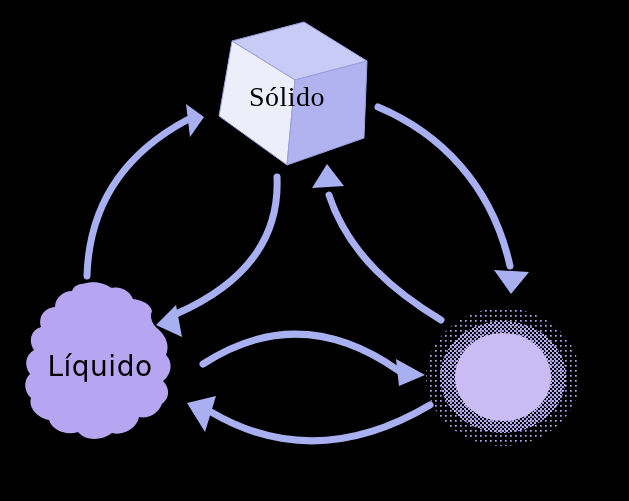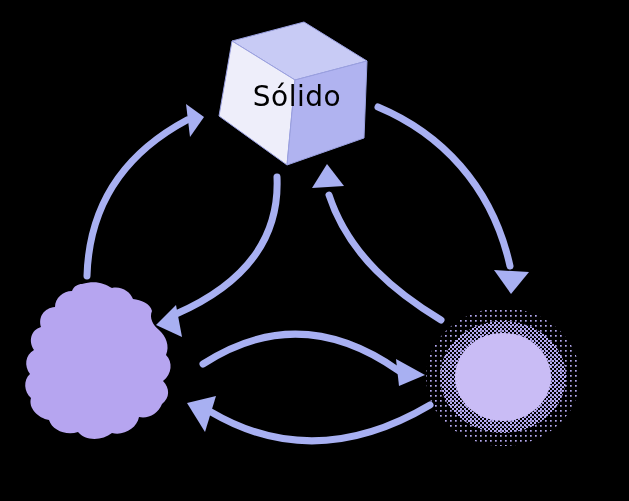--- a/index.html
+++ b/index.html
@@ -23,21 +23,21 @@
   }
   .node-label {
     position: absolute;
     transform: translate(-50%, -50%);
     color: #000000;
     font-size: 28px;
     line-height: 1;
     white-space: nowrap;
     letter-spacing: 0.5px;
   }
-  .label-solid  { left: 297px; top: 97px;  }
+  .label-solid  { left: 287px; top: 97px; font-family: Liberation Serif, serif;  }
   .label-liquid { left: 100px; top: 367px; }
   .label-gas    { left: 505px; top: 374px; }
   .arrow-line {
     fill: none;
     stroke-width: 7;
     stroke-linecap: round;
   }
   .cube-face {
     stroke: #9aa0e0;
     stroke-width: 1;
@@ -107,13 +107,14 @@
              C 38,418 28,408 31,398
              C 24,392 23,380 30,374
              C 24,366 25,355 34,350
              C 28,341 31,330 41,327
              C 38,317 44,308 55,307
              C 55,298 63,291 72,291
              C 74,286 78,284 82,284 Z" fill="#b6a5f0"></path>
   </svg>
 
   <div class="node-label label-solid">Sólido</div>
+  <div class="node-label label-liquid">Líquido</div>
 </div>
 
 </body></html>

